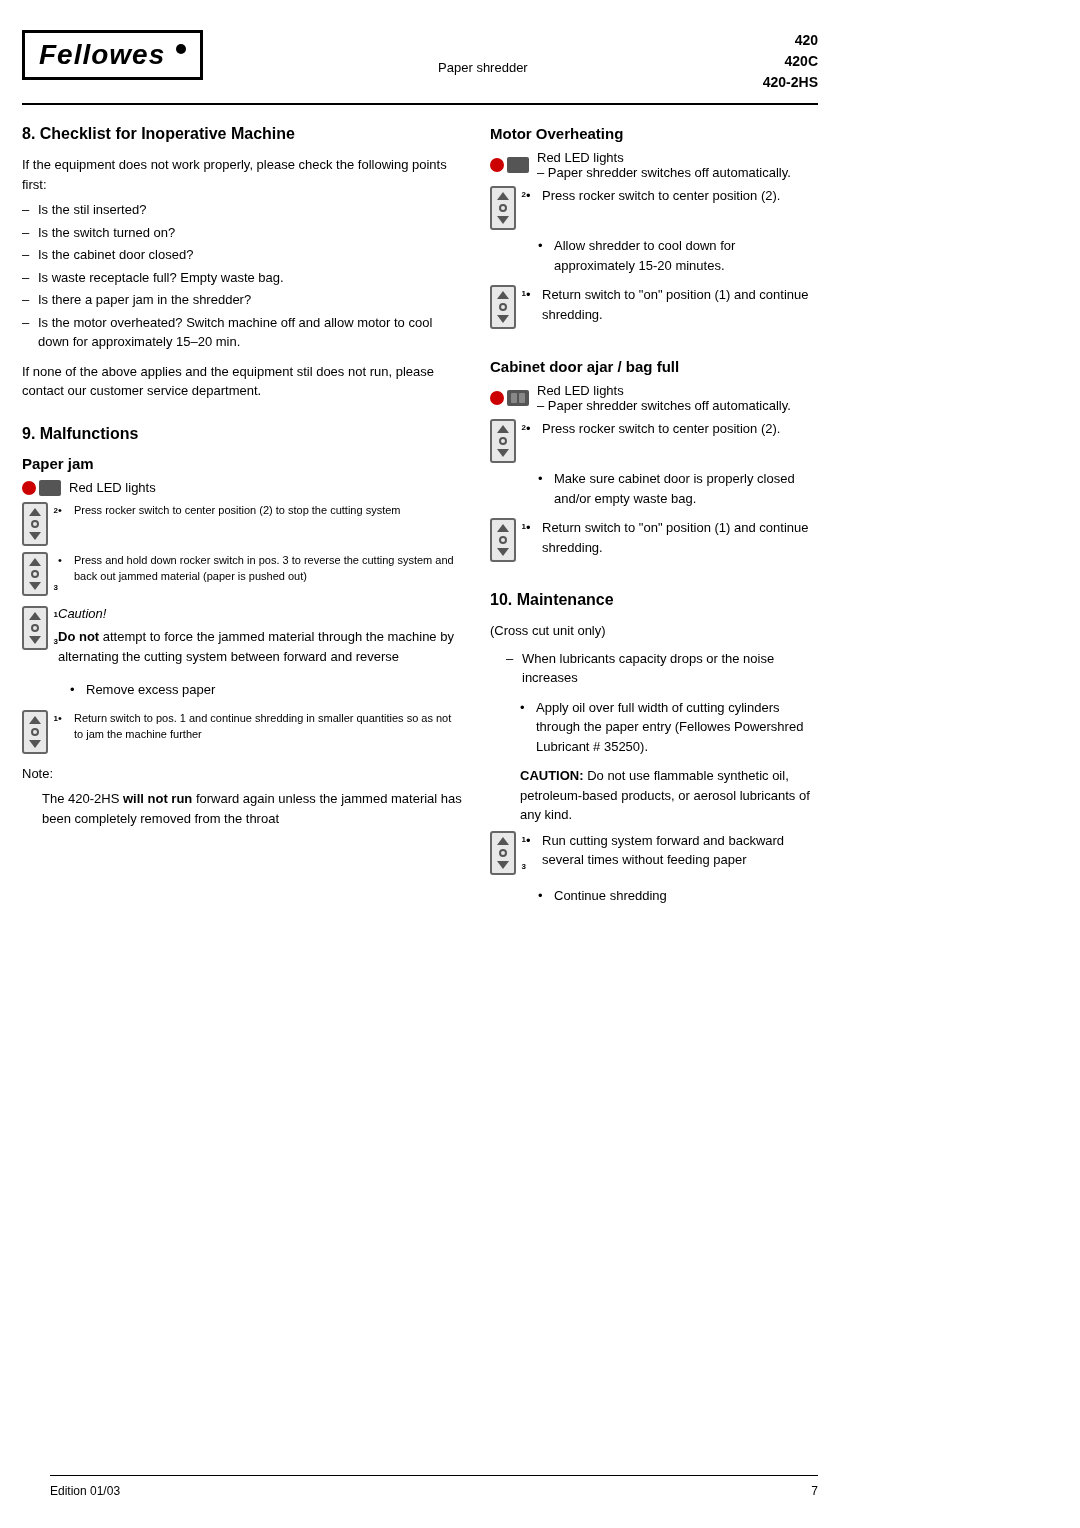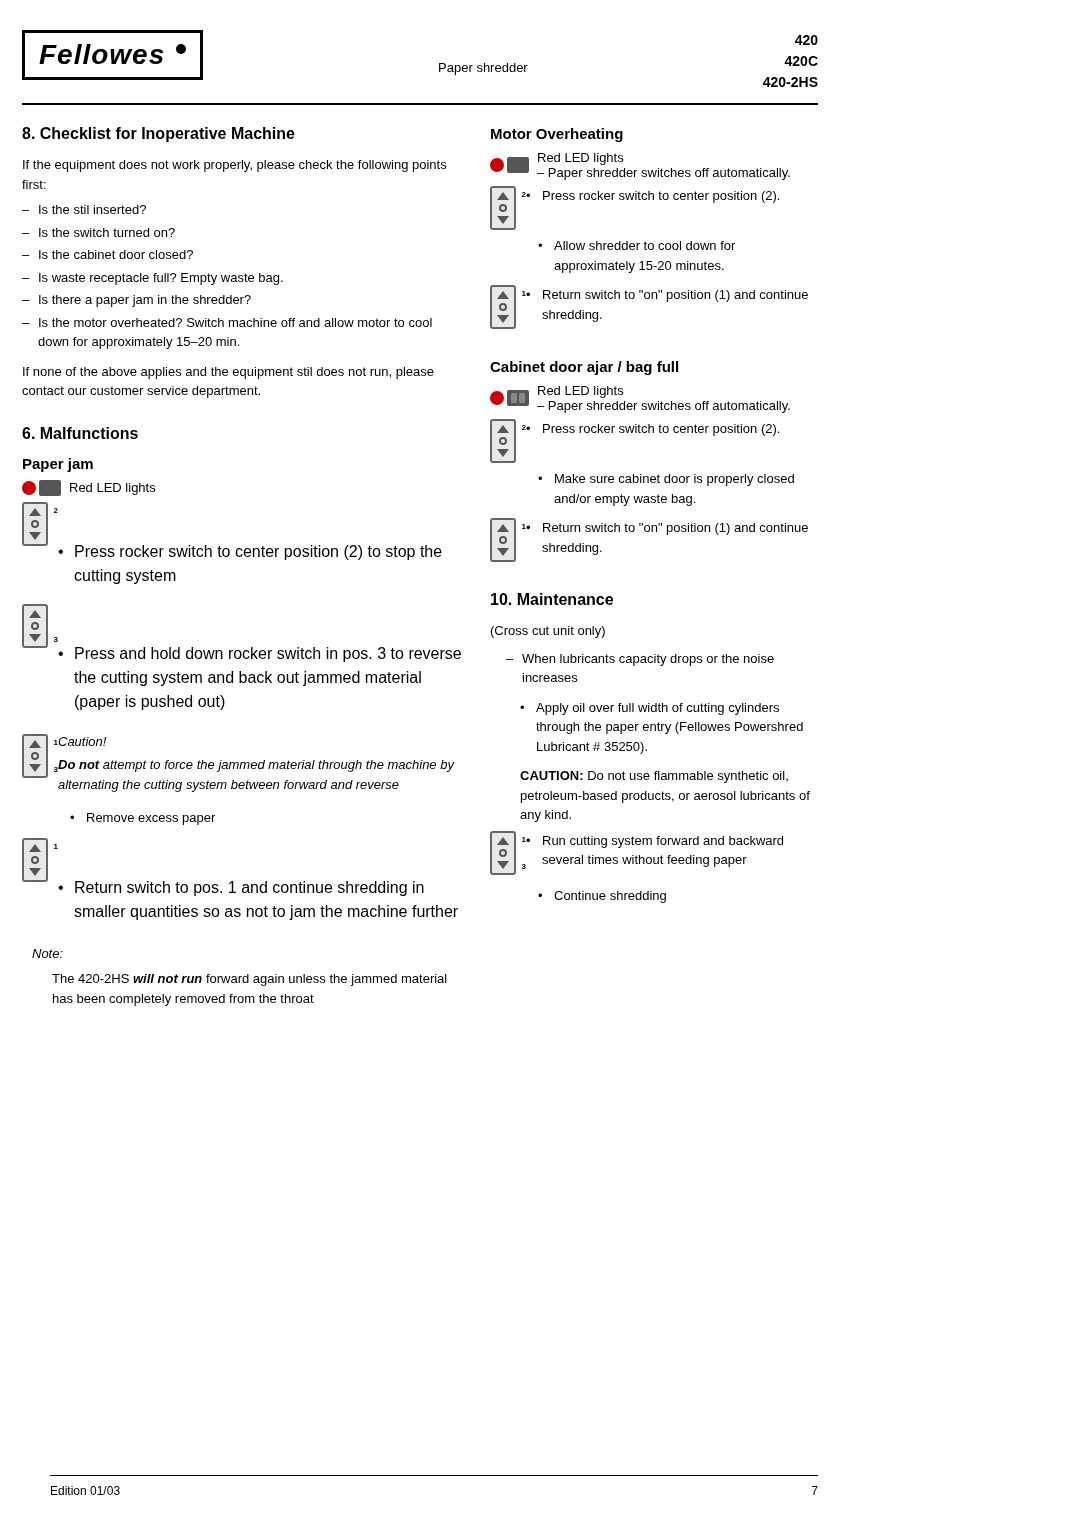--- a/index.html
+++ b/index.html
@@ -109,21 +109,21 @@
       width: 0; height: 0;
       border-left: 6px solid transparent;
       border-right: 6px solid transparent;
       border-top: 8px solid #555;
     }
     .switch-circle {
       width: 8px; height: 8px;
       border: 2px solid #555;
       border-radius: 50%;
     }
-    .switch-text { font-size: 16px; line-height: 1.5; margin-top: 38px; }
+    .switch-text { font-size: 11px; line-height: 1.5; }
     .led-row {
       display: flex;
       align-items: center;
       gap: 8px;
       margin-bottom: 6px;
     }
     .led-icons {
       display: flex;
       gap: 3px;
       align-items: center;
@@ -138,21 +138,21 @@
     .led-square {
       width: 22px; height: 16px;
       background: #555;
       border-radius: 2px;
     }
     .led-square-small {
       width: 16px; height: 14px;
       background: #555;
       border-radius: 2px;
     }
-    .note-italic { font-style: italic; }
+    .note-italic { }
     .caution { font-style: italic; margin-bottom: 4px; }
     .bold { font-weight: bold; }
     .footer {
       position: absolute;
       bottom: 30px;
       left: 50px;
       right: 50px;
       display: flex;
       justify-content: space-between;
       border-top: 1px solid #000;
@@ -222,21 +222,21 @@
           <li>Is the switch turned on?</li>
           <li>Is the cabinet door closed?</li>
           <li>Is waste receptacle full? Empty waste bag.</li>
           <li>Is there a paper jam in the shredder?</li>
           <li>Is the motor overheated? Switch machine off and allow motor to cool down for approximately 15–20 min.</li>
         </ul>
         <p>If none of the above applies and the equipment stil does not run, please contact our customer service department.</p>
       </div>
 
       <div class="section">
-        <h2>6.  Malfunctions</h2>
+        <h2>9.  Malfunctions</h2>
 
         <h3>Paper jam</h3>
 
         <div class="led-row">
           <div class="led-icons">
             <div class="led-circle led-red"></div>
             <div class="led-square"></div>
           </div>
           <span>Red LED lights</span>
         </div>
@@ -298,21 +298,21 @@
             <div class="switch-tri-down"></div>
             <span class="num-label num-right num-top">1</span>
           </div>
           <div class="switch-text">
             <ul class="bullet-list" style="padding-left:0;">
                 <li>Return switch to pos. 1 and continue shredding in smaller quantities so as not to jam the machine further</li>
               </ul>
           </div>
         </div>
 
-        <div style="margin-top: 10px; margin-left: 10px;">
+        <div style="margin-top: 10px;">
           <p class="note-italic">Note:</p>
           <p style="padding-left: 20px; line-height: 1.5;">
             <span>The 420-2HS </span><span class="note-italic bold">will not run</span><span> forward again unless the jammed material has been completely removed from the throat</span>
           </p>
         </div>
       </div>
     </div>
 
     <div class="right-col">
 

